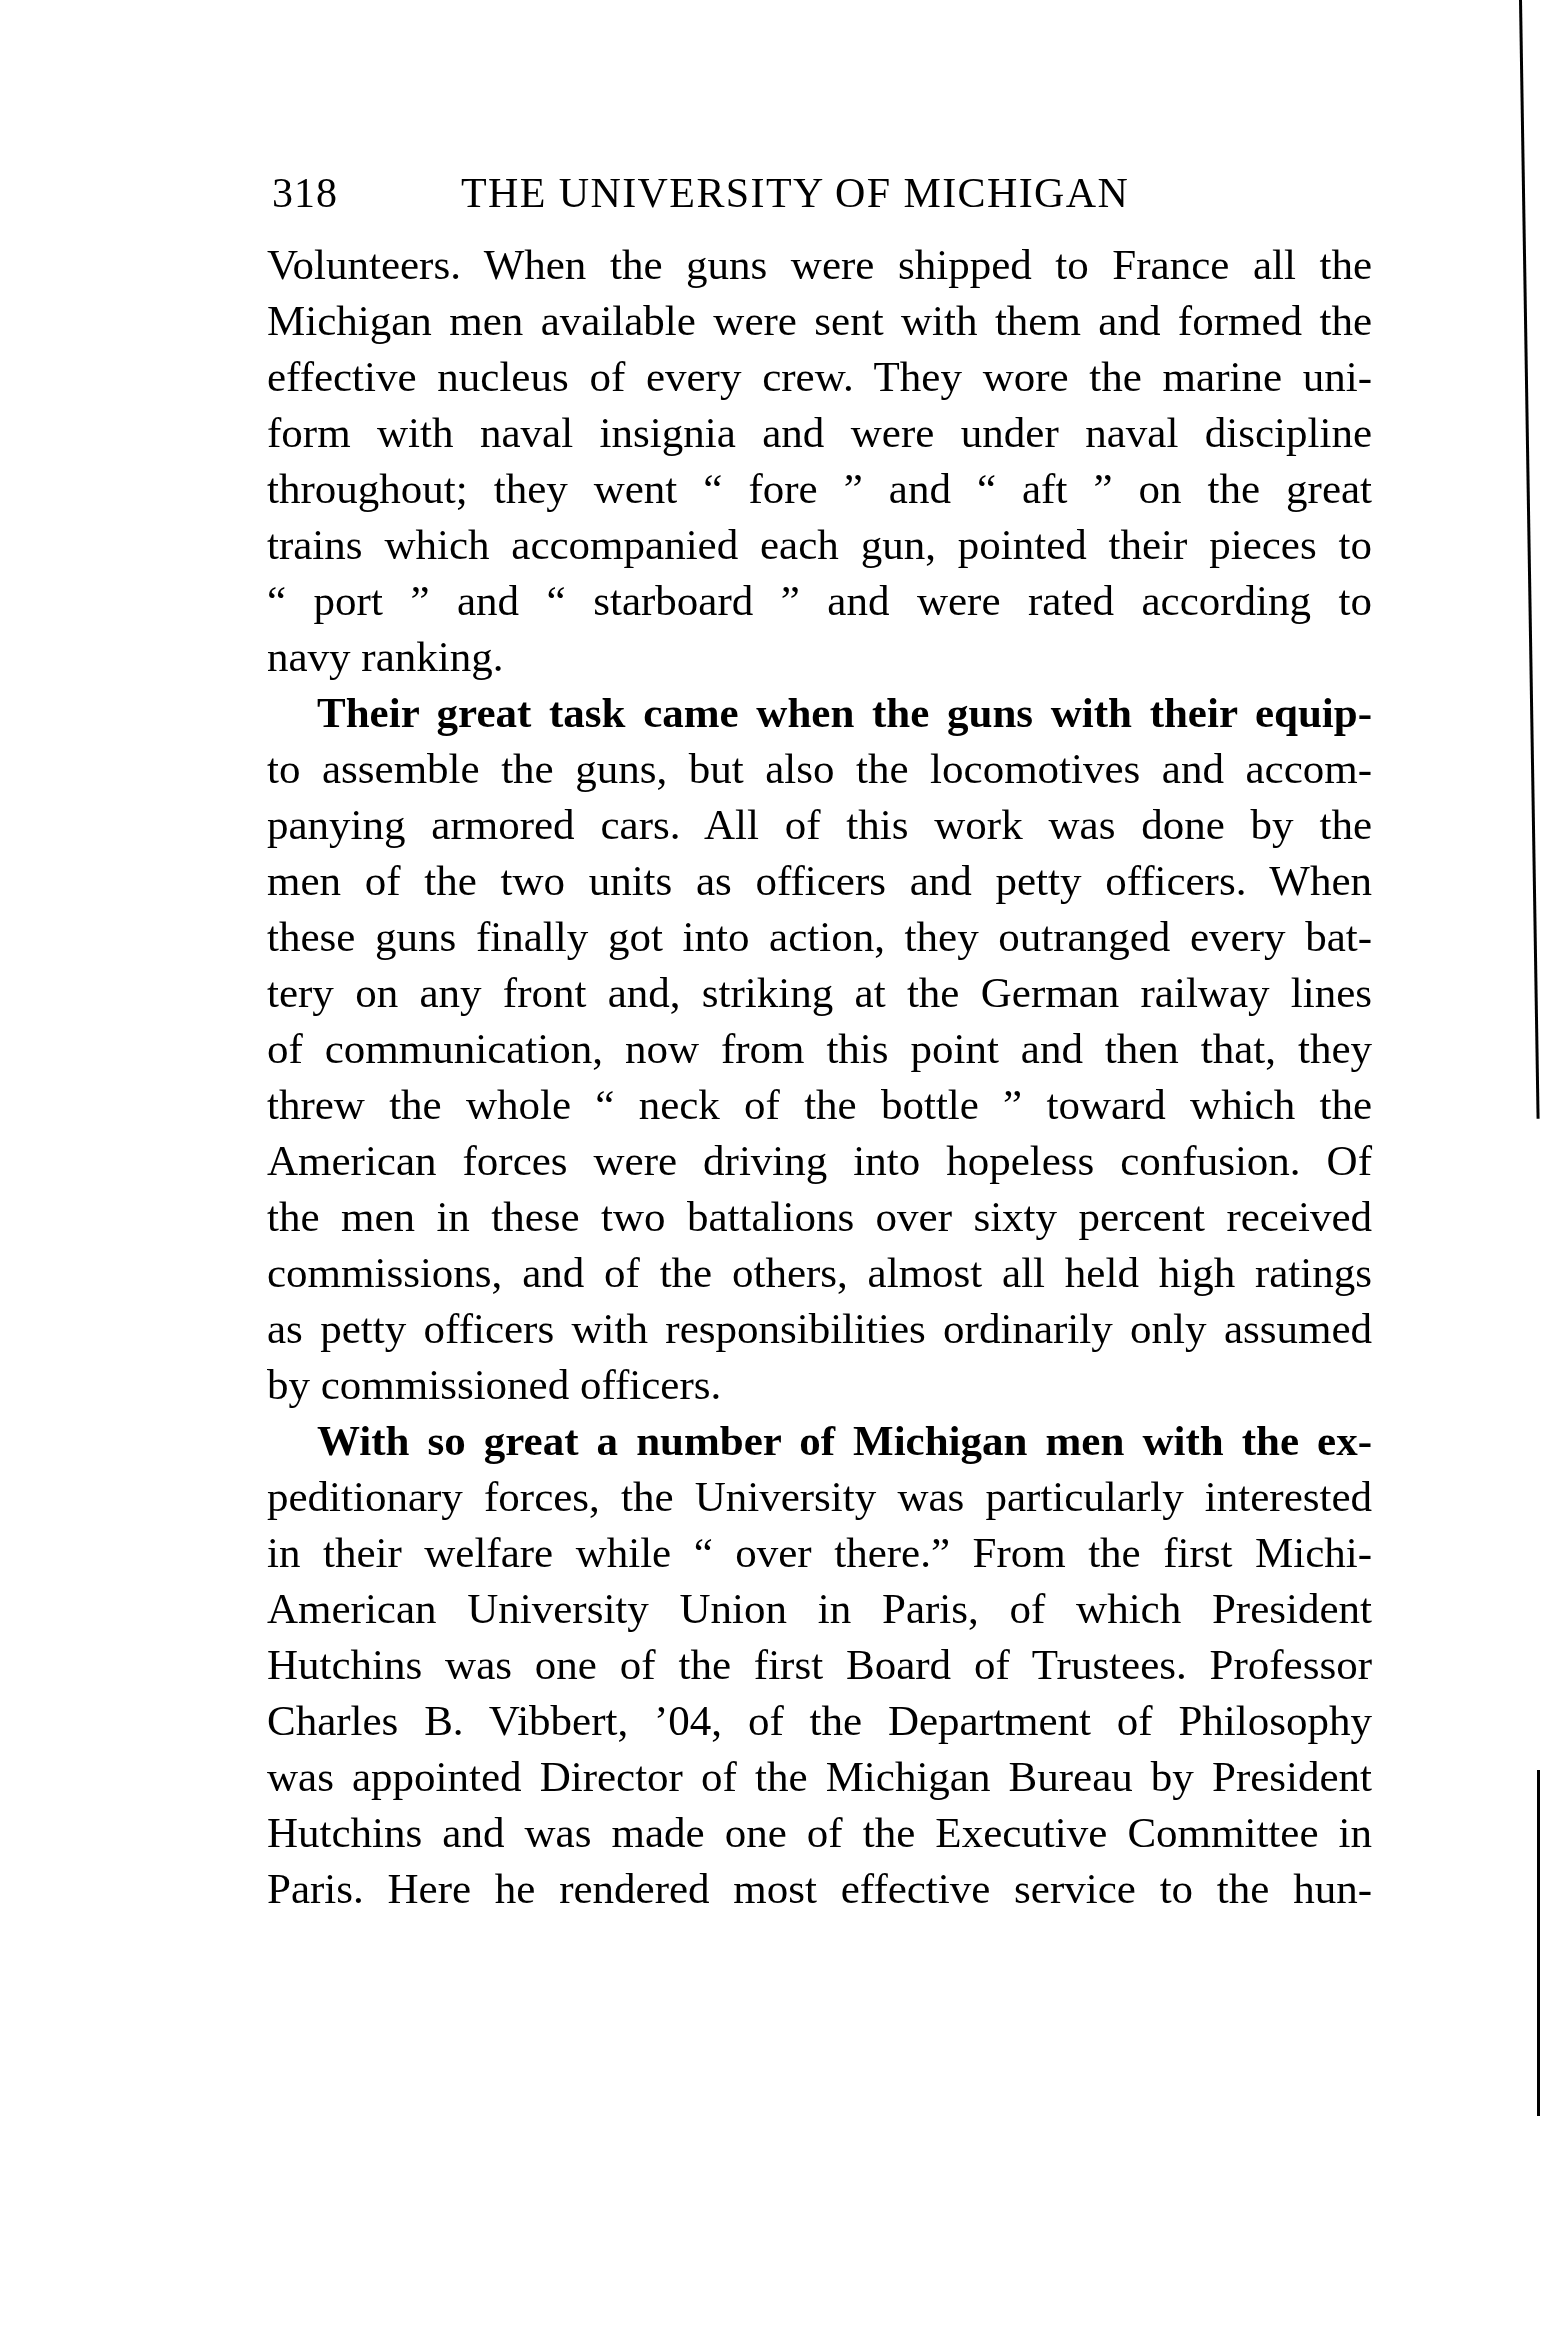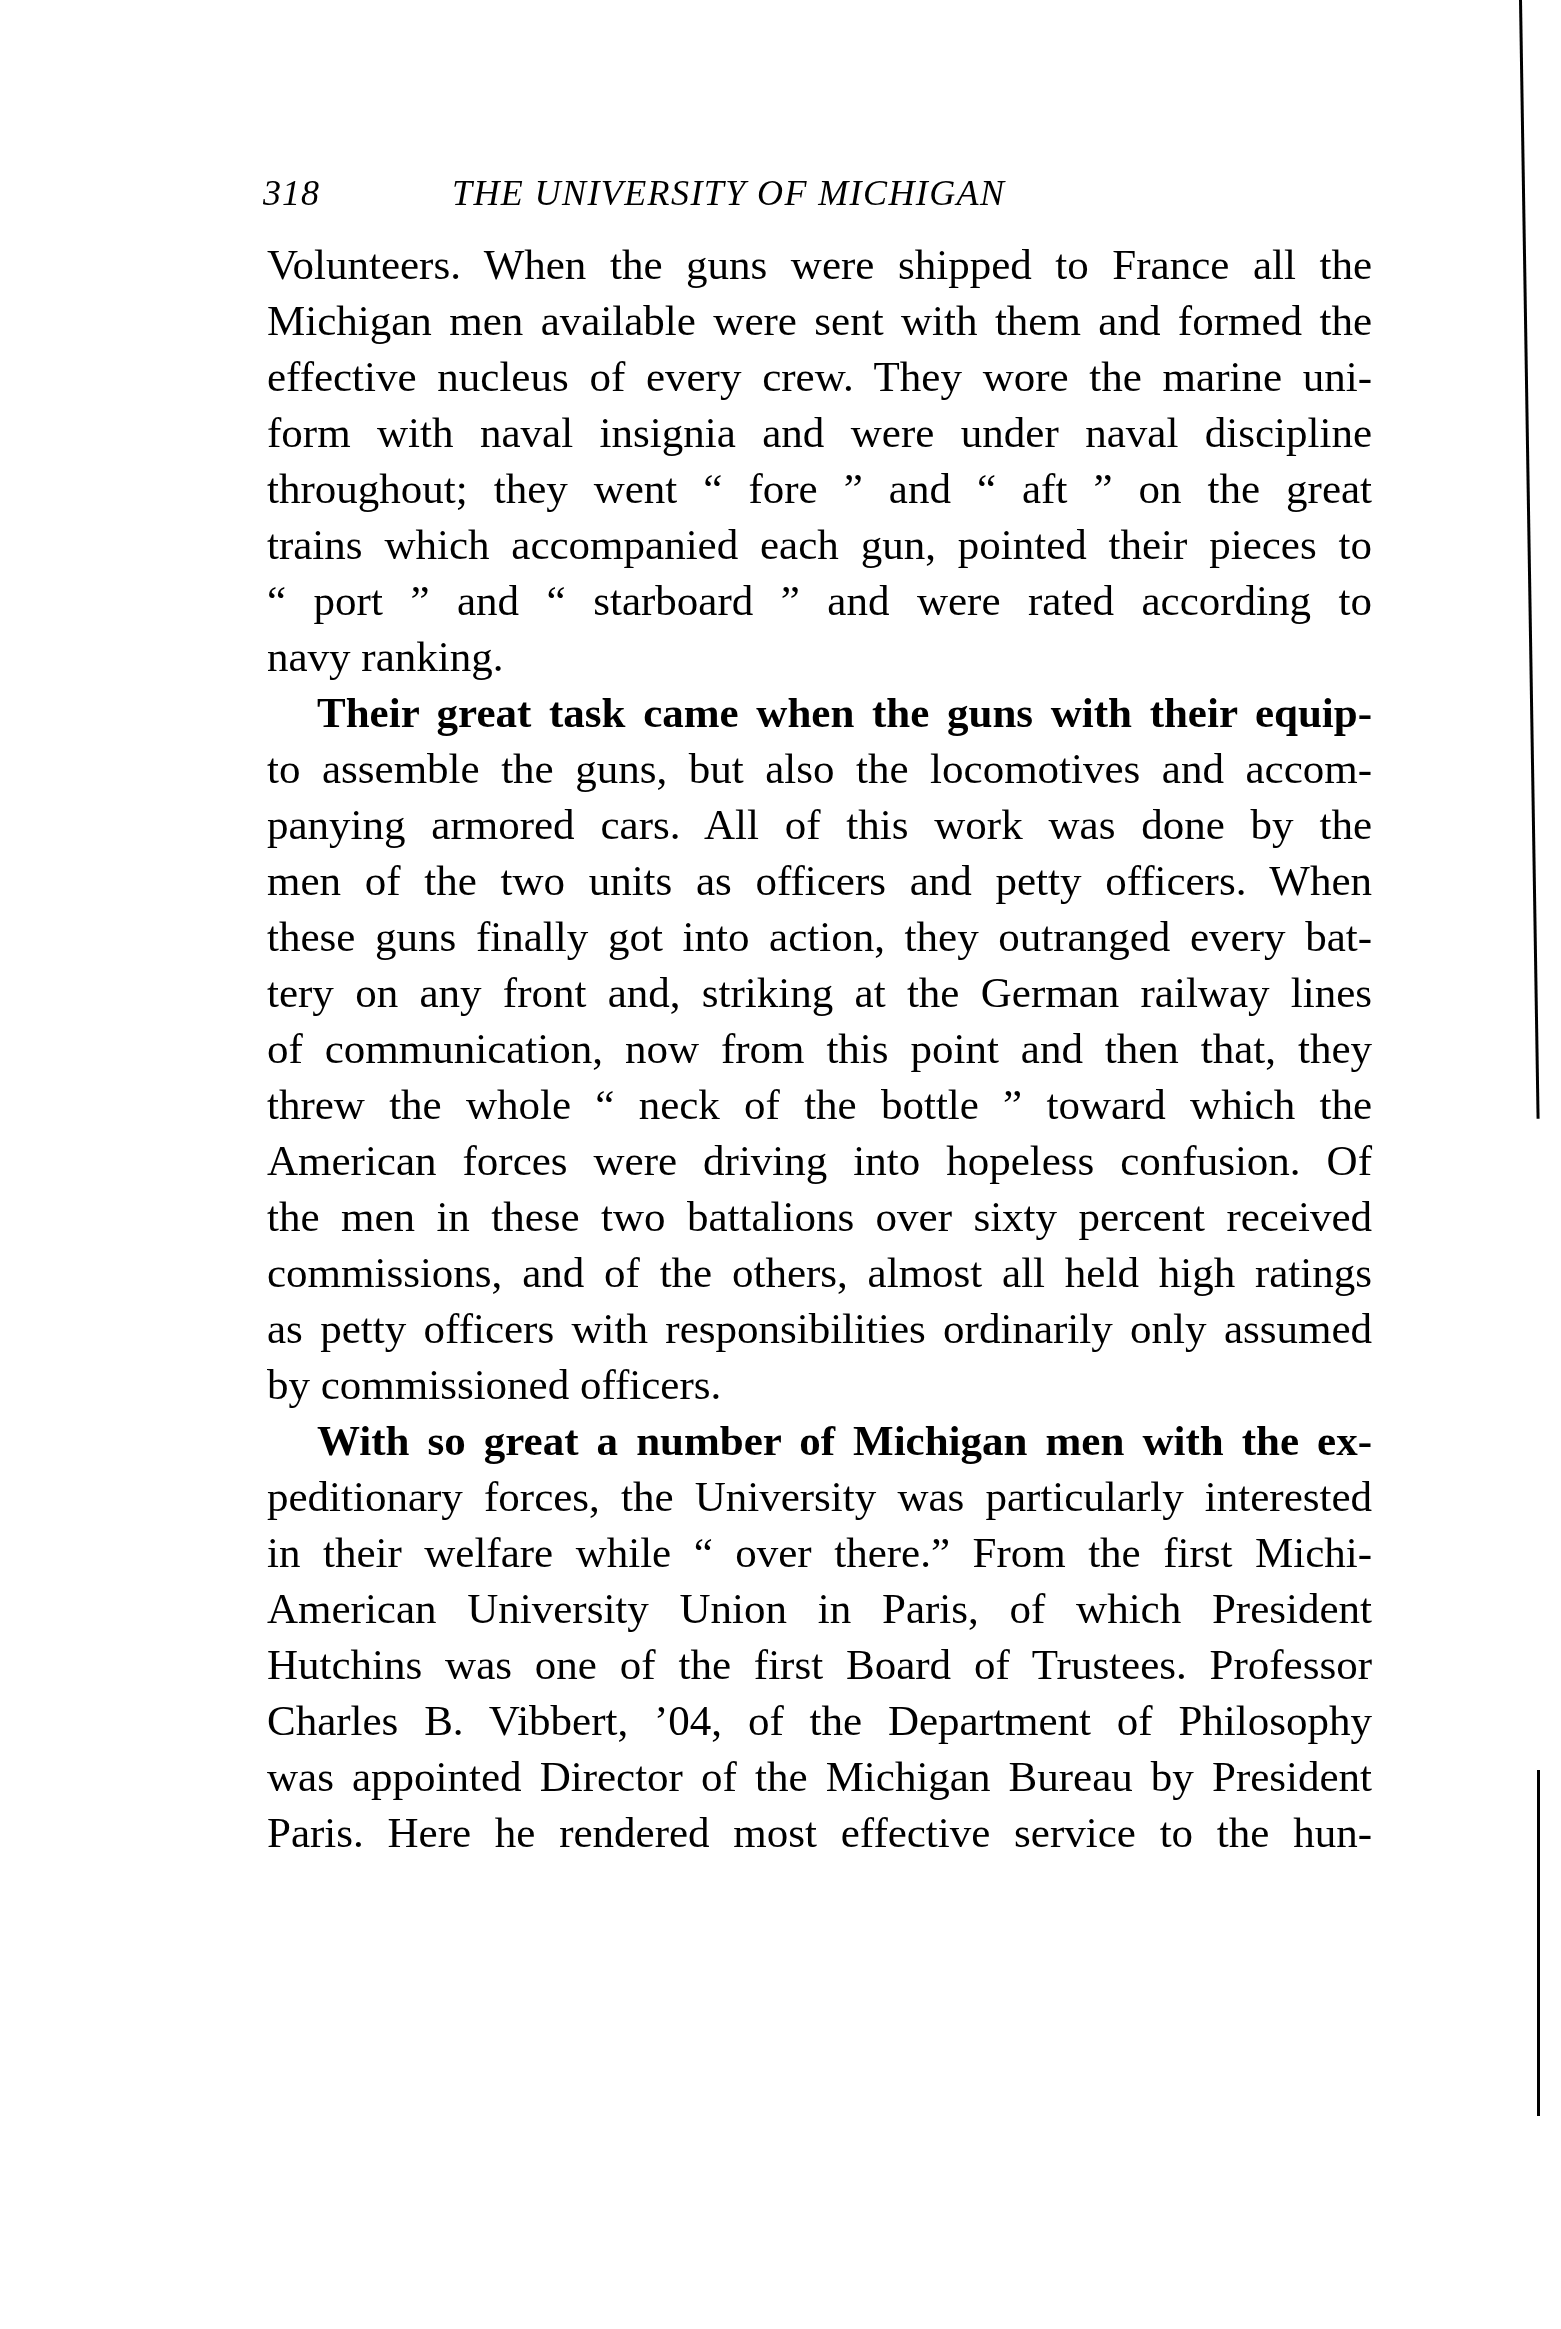--- a/index.html
+++ b/index.html
@@ -3,22 +3,22 @@
   <meta charset="utf-8">
   <style>
     html, body { margin: 0; padding: 0; background: #ffffff; }
     body { width: 1561px; height: 2330px; position: relative; overflow: hidden; }
     .page {
       position: absolute; left: 0; top: 0; width: 1561px; height: 2330px;
       background: #ffffff; color: #000000;
       font-family: "Liberation Serif", "DejaVu Serif", serif;
     }
     .running-head {
-      position: absolute; left: 263px; top: 169px; width: 1105px; height: 48px;
-      font-size: 36px; line-height: 48px; font-style: italic;
+      position: absolute; left: 272px; top: 169px; width: 1105px; height: 48px;
+      font-size: 42px; line-height: 48px;
     }
     .page-number { position: absolute; left: 0; top: 0; letter-spacing: 1px; }
     .head-title { position: absolute; left: 189px; top: 0; letter-spacing: 1.4px; }
     .body-text {
       position: absolute; left: 267px; top: 237px; width: 1105px;
       font-size: 43px;
     }
     .line {
       display: block; height: 56px; line-height: 56px;
       text-align: justify; text-align-last: justify; white-space: nowrap;
@@ -68,20 +68,21 @@
       <span class="line last">by commissioned officers.</span>
     </div>
     <div class="paragraph">
       <span class="line indent">With so great a number of Michigan men with the ex-</span>
       <span class="line">peditionary forces, the University was particularly interested</span>
       <span class="line">in their welfare while “ over there.”  From the first Michi-</span>
       <span class="line">American University Union in Paris, of which President</span>
       <span class="line">Hutchins was one of the first Board of Trustees.  Professor</span>
       <span class="line">Charles B. Vibbert, ’04, of the Department of Philosophy</span>
       <span class="line">was appointed Director of the Michigan Bureau by President</span>
+      <span class="line">Hutchins and was made one of the Executive Committee in</span>
       <span class="line">Paris.  Here he rendered most effective service to the hun-</span>
     </div>
   </div>
 
   <div class="edge-line edge-top"></div>
   <div class="edge-line edge-bottom"></div>
 </div>
 
 
 </body></html>

